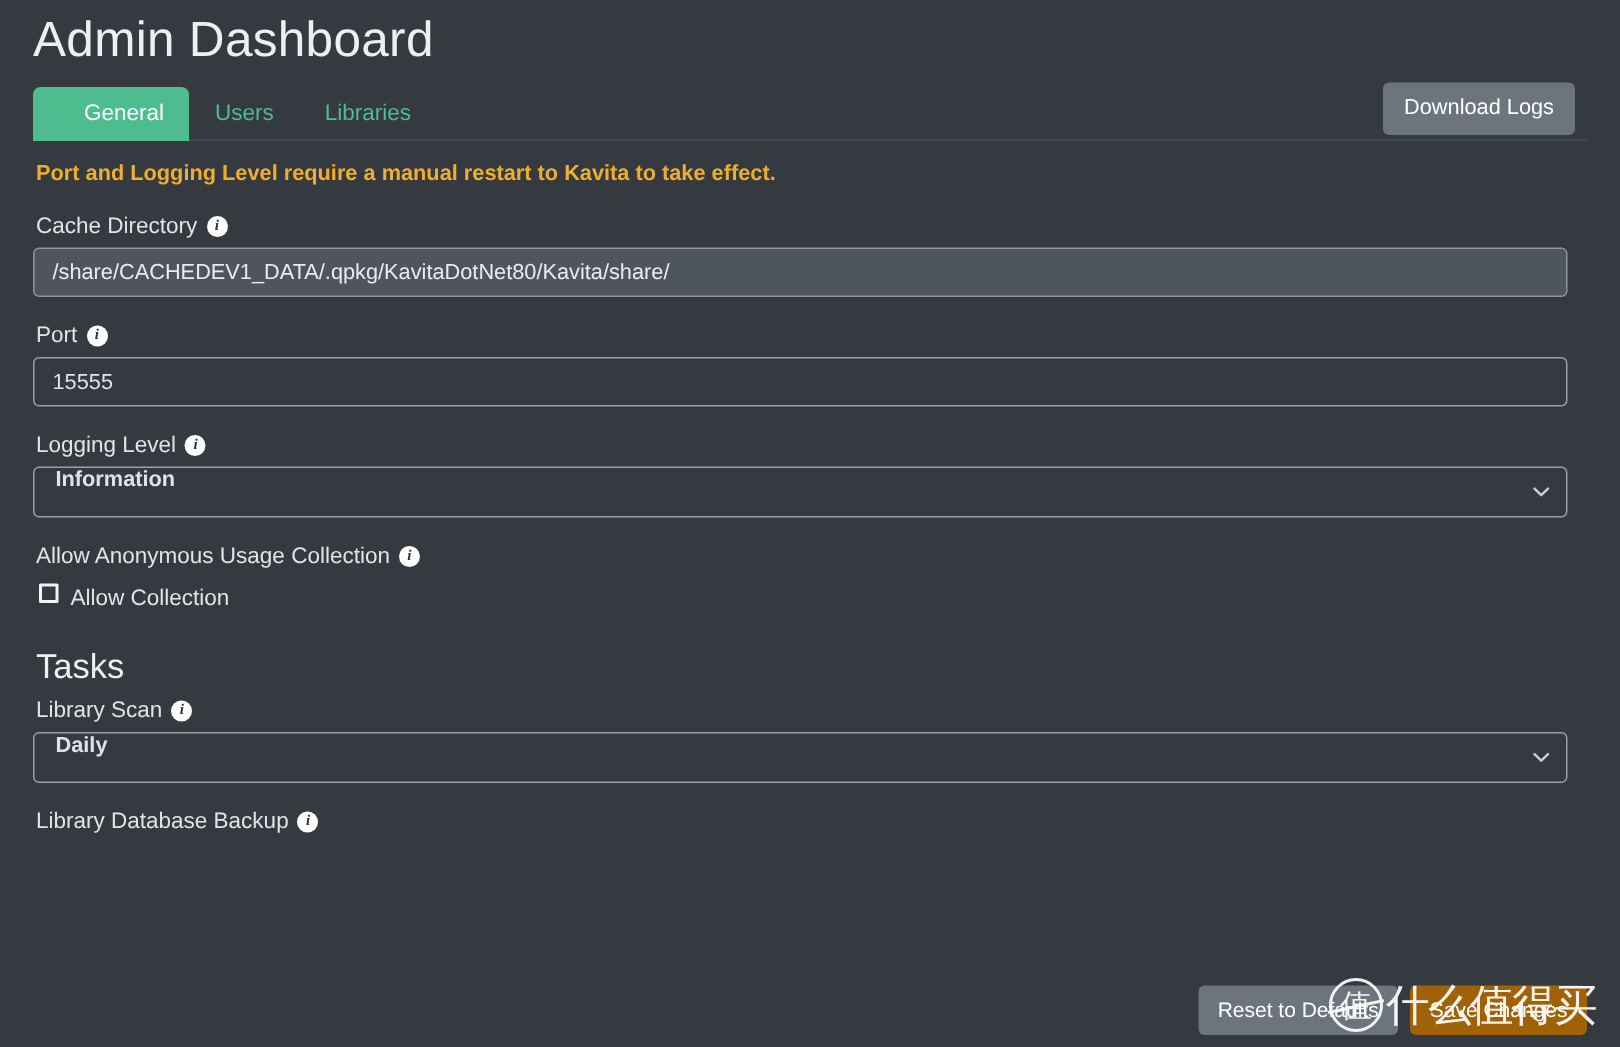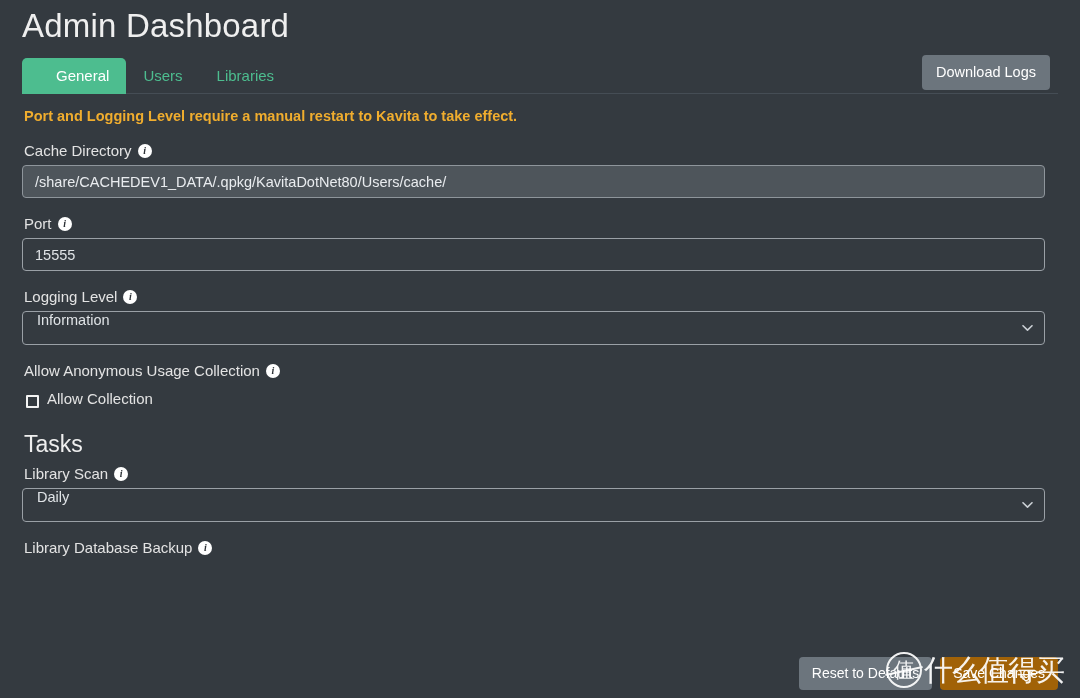--- a/index.html
+++ b/index.html
@@ -112,21 +112,21 @@
     padding: 0 12px;
     outline: none;
     display: flex;
     align-items: center;
   }
   .field.readonly {
     background: #4e555b;
     border-color: #8e959b;
     color: #e9ecef;
   }
-  .select-wrap { position: relative; width: 1023px; }
+  .select-wrap { position: relative; width: 1023px; font-weight: bold; }
   .select-field {
     width: 100%;
     height: 34px;
     border: 1px solid #9aa0a6;
     border-radius: 4px;
     background: #343a40;
     color: #dfe3e6;
     font-size: 14.5px;
     font-family: inherit;
     padding: 0 30px 0 14px;
@@ -140,21 +140,21 @@
     right: 12px;
     top: 50%;
     transform: translateY(-50%);
     pointer-events: none;
     width: 11px; height: 7px;
   }
 
   
   .check-row {
     display: flex;
-    align-items: flex-end;
+    align-items: flex-start;
     gap: 8px;
     margin: 9px 0 0 4px;
   }
   .cbox {
     width: 13px; height: 13px;
     border: 2px solid #f3f3f3;
     background: #343a40;
     border-radius: 1px;
     flex: none;
     cursor: pointer;
@@ -248,21 +248,21 @@
     <button class="download-btn">Download Logs</button>
   </div>
 
   <p class="warning-text">Port and Logging Level require a manual restart to Kavita to take effect.</p>
 
   <div class="form-group">
     <div class="form-label">
       <span>Cache Directory</span>
       <span class="info-icon">i</span>
     </div>
-    <div class="field readonly">/share/CACHEDEV1_DATA/.qpkg/KavitaDotNet80/Users/cache/</div>
+    <div class="field readonly">/share/CACHEDEV1_DATA/.qpkg/KavitaDotNet80/Kavita/share/</div>
   </div>
 
   <div class="form-group">
     <div class="form-label">
       <span>Port</span>
       <span class="info-icon">i</span>
     </div>
     <div class="field">15555</div>
   </div>
 

